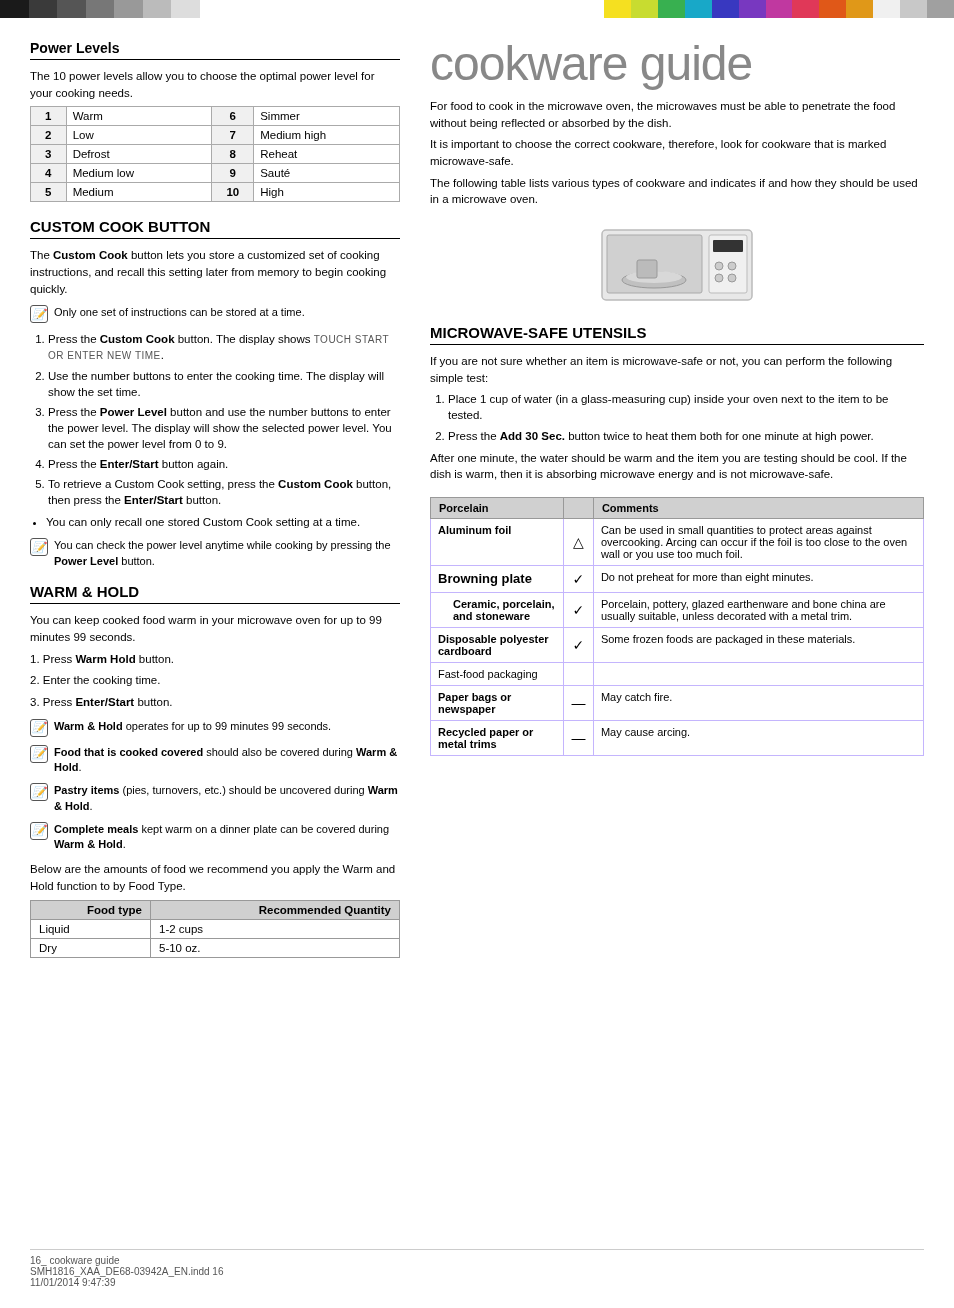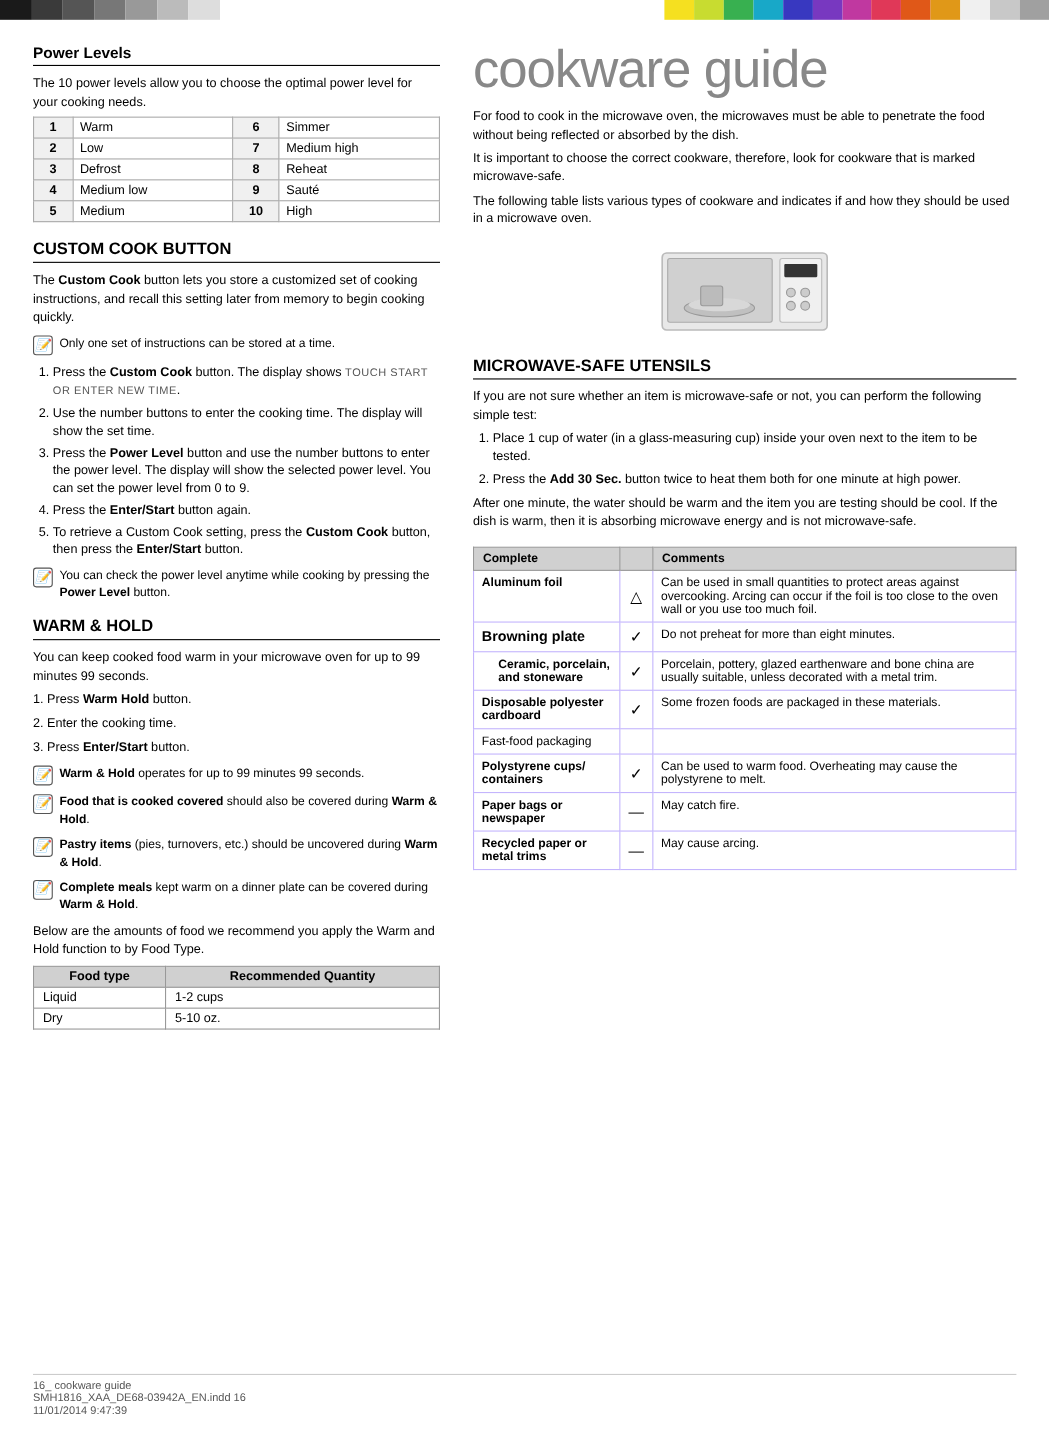--- a/index.html
+++ b/index.html
@@ -118,21 +118,21 @@
     .food-table {
       width: 100%;
       border-collapse: collapse;
       margin-top: 6px;
       font-size: 11.5px;
     }
     .food-table th {
       background: #d0d0d0;
       border: 1px solid #999;
       padding: 3px 8px;
-      text-align: center;
+      text-align: right;
     }
     .food-table td {
       border: 1px solid #999;
       padding: 3px 8px;
     }
     
     .cookware-title {
       font-size: 48px;
       font-weight: 300;
       color: #888;
@@ -261,20 +261,23 @@
           <div class="note-icon">📝</div>
           <span>Only one set of instructions can be stored at a time.</span>
         </div>
         <ol>
           <li>Press the <strong>Custom Cook</strong> button. The display shows <span class="small-caps">TOUCH START OR ENTER NEW TIME</span>.</li>
           <li>Use the number buttons to enter the cooking time. The display will show the set time.</li>
           <li>Press the <strong>Power Level</strong> button and use the number buttons to enter the power level. The display will show the selected power level. You can set the power level from 0 to 9.</li>
           <li>Press the <strong>Enter/Start</strong> button again.</li>
           <li>To retrieve a Custom Cook setting, press the <strong>Custom Cook</strong> button, then press the <strong>Enter/Start</strong> button.</li>
         </ol>
+        <ul>
+          <li>You can only recall one stored Custom Cook setting at a time.</li>
+        </ul>
         <div class="note-box">
           <div class="note-icon">📝</div>
           <span>You can check the power level anytime while cooking by pressing the <strong>Power Level</strong> button.</span>
         </div>
       </div>
 
       <div class="section-gap">
         <div class="section-title-underline">WARM &amp; HOLD</div>
         <p class="body-text">You can keep cooked food warm in your microwave oven for up to 99 minutes 99 seconds.</p>
         <p class="body-text">1. Press <strong>Warm Hold</strong> button.</p>
@@ -355,21 +358,21 @@
         <ol>
           <li>Place 1 cup of water (in a glass-measuring cup) inside your oven next to the item to be tested.</li>
           <li>Press the <strong>Add 30 Sec.</strong> button twice to heat them both for one minute at high power.</li>
         </ol>
         <p class="body-text">After one minute, the water should be warm and the item you are testing should be cool. If the dish is warm, then it is absorbing microwave energy and is not microwave-safe.</p>
       </div>
 
       <table class="cookware-table">
         <thead>
           <tr>
-            <th>Complete</th>
+            <th>Porcelain</th>
             <th style="width:30px;"></th>
             <th>Comments</th>
           </tr>
         </thead>
         <tbody id="cookware-table-body">
             <tr>
               <td style="font-weight:bold;font-size:11px;">Aluminum foil</td>
     <td class="icon-cell">△</td>
     <td>Can be used in small quantities to protect areas against overcooking. Arcing can occur if the foil is too close to the oven wall or you use too much foil.</td>
             </tr>
@@ -387,25 +390,20 @@
               <td style="font-weight:bold;font-size:11px;">Disposable polyester cardboard</td>
     <td class="icon-cell">✓</td>
     <td>Some frozen foods are packaged in these materials.</td>
             </tr>
             <tr>
               <td style="font-weight:normal;font-size:11px;">Fast-food packaging</td>
     <td class="icon-cell"></td>
     <td></td>
             </tr>
             <tr>
-              <td style="font-weight:bold;font-size:11px;">Polystyrene cups/ containers</td>
-    <td class="icon-cell">✓</td>
-    <td>Can be used to warm food. Overheating may cause the polystyrene to melt.</td>
-            </tr>
-            <tr>
               <td style="font-weight:bold;font-size:11px;">Paper bags or newspaper</td>
     <td class="icon-cell">—</td>
     <td>May catch fire.</td>
             </tr>
             <tr>
               <td style="font-weight:bold;font-size:11px;">Recycled paper or metal trims</td>
     <td class="icon-cell">—</td>
     <td>May cause arcing.</td>
             </tr>
           </tbody>

